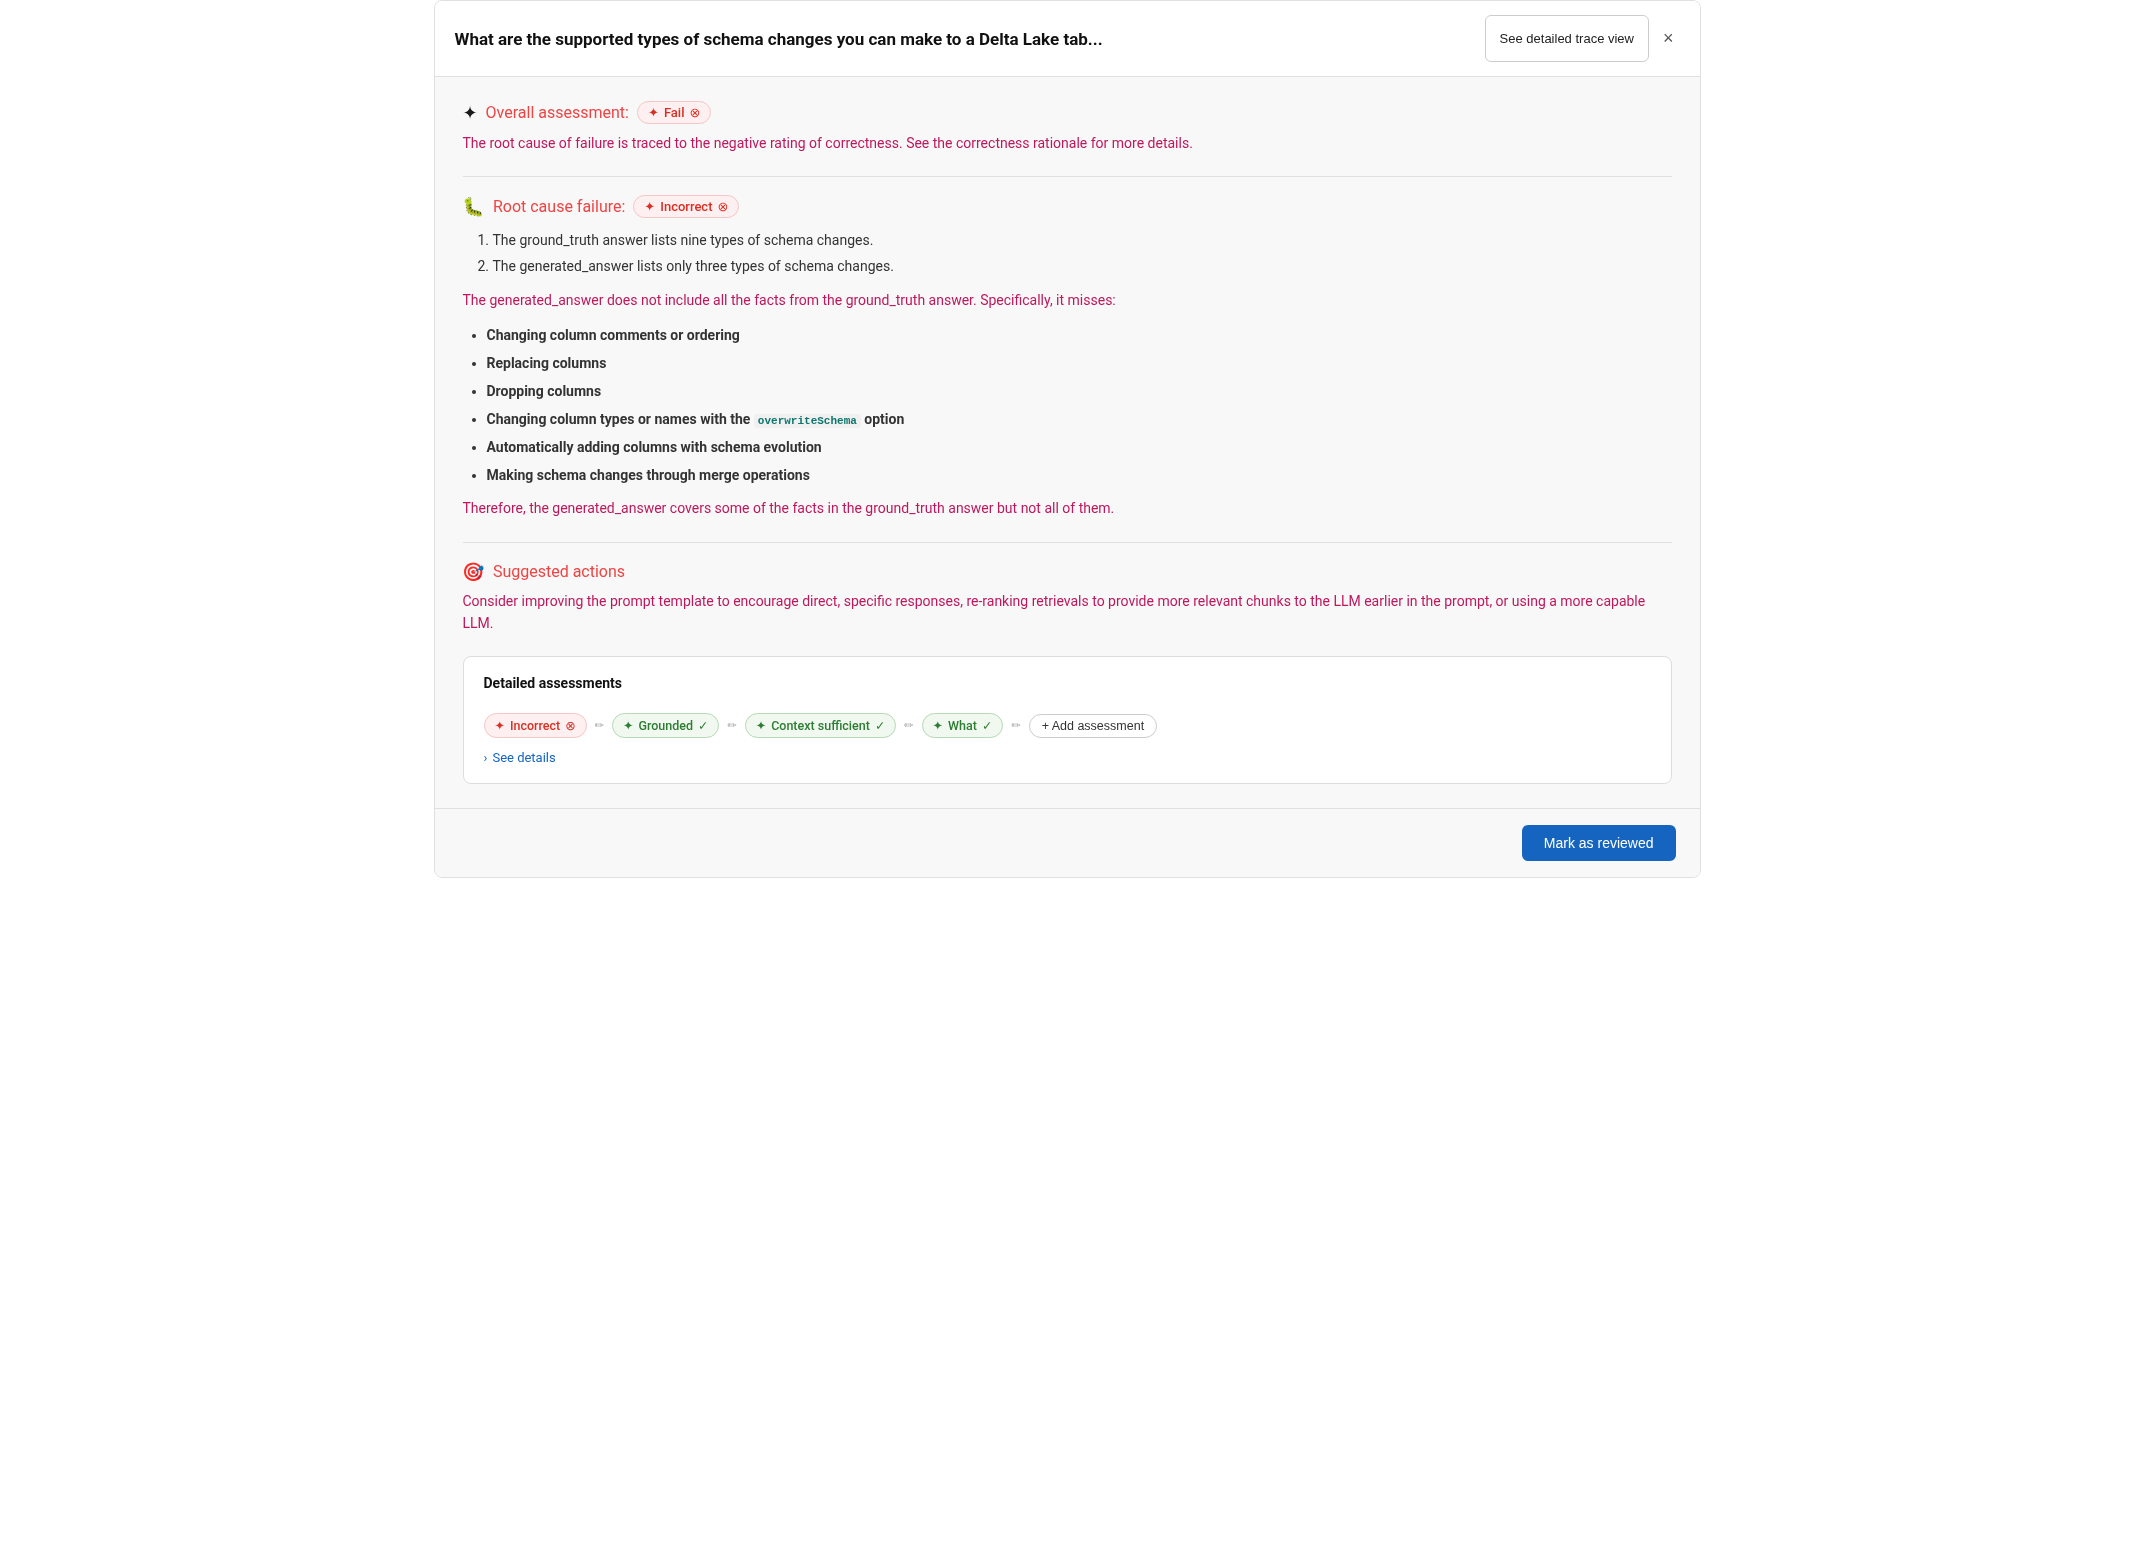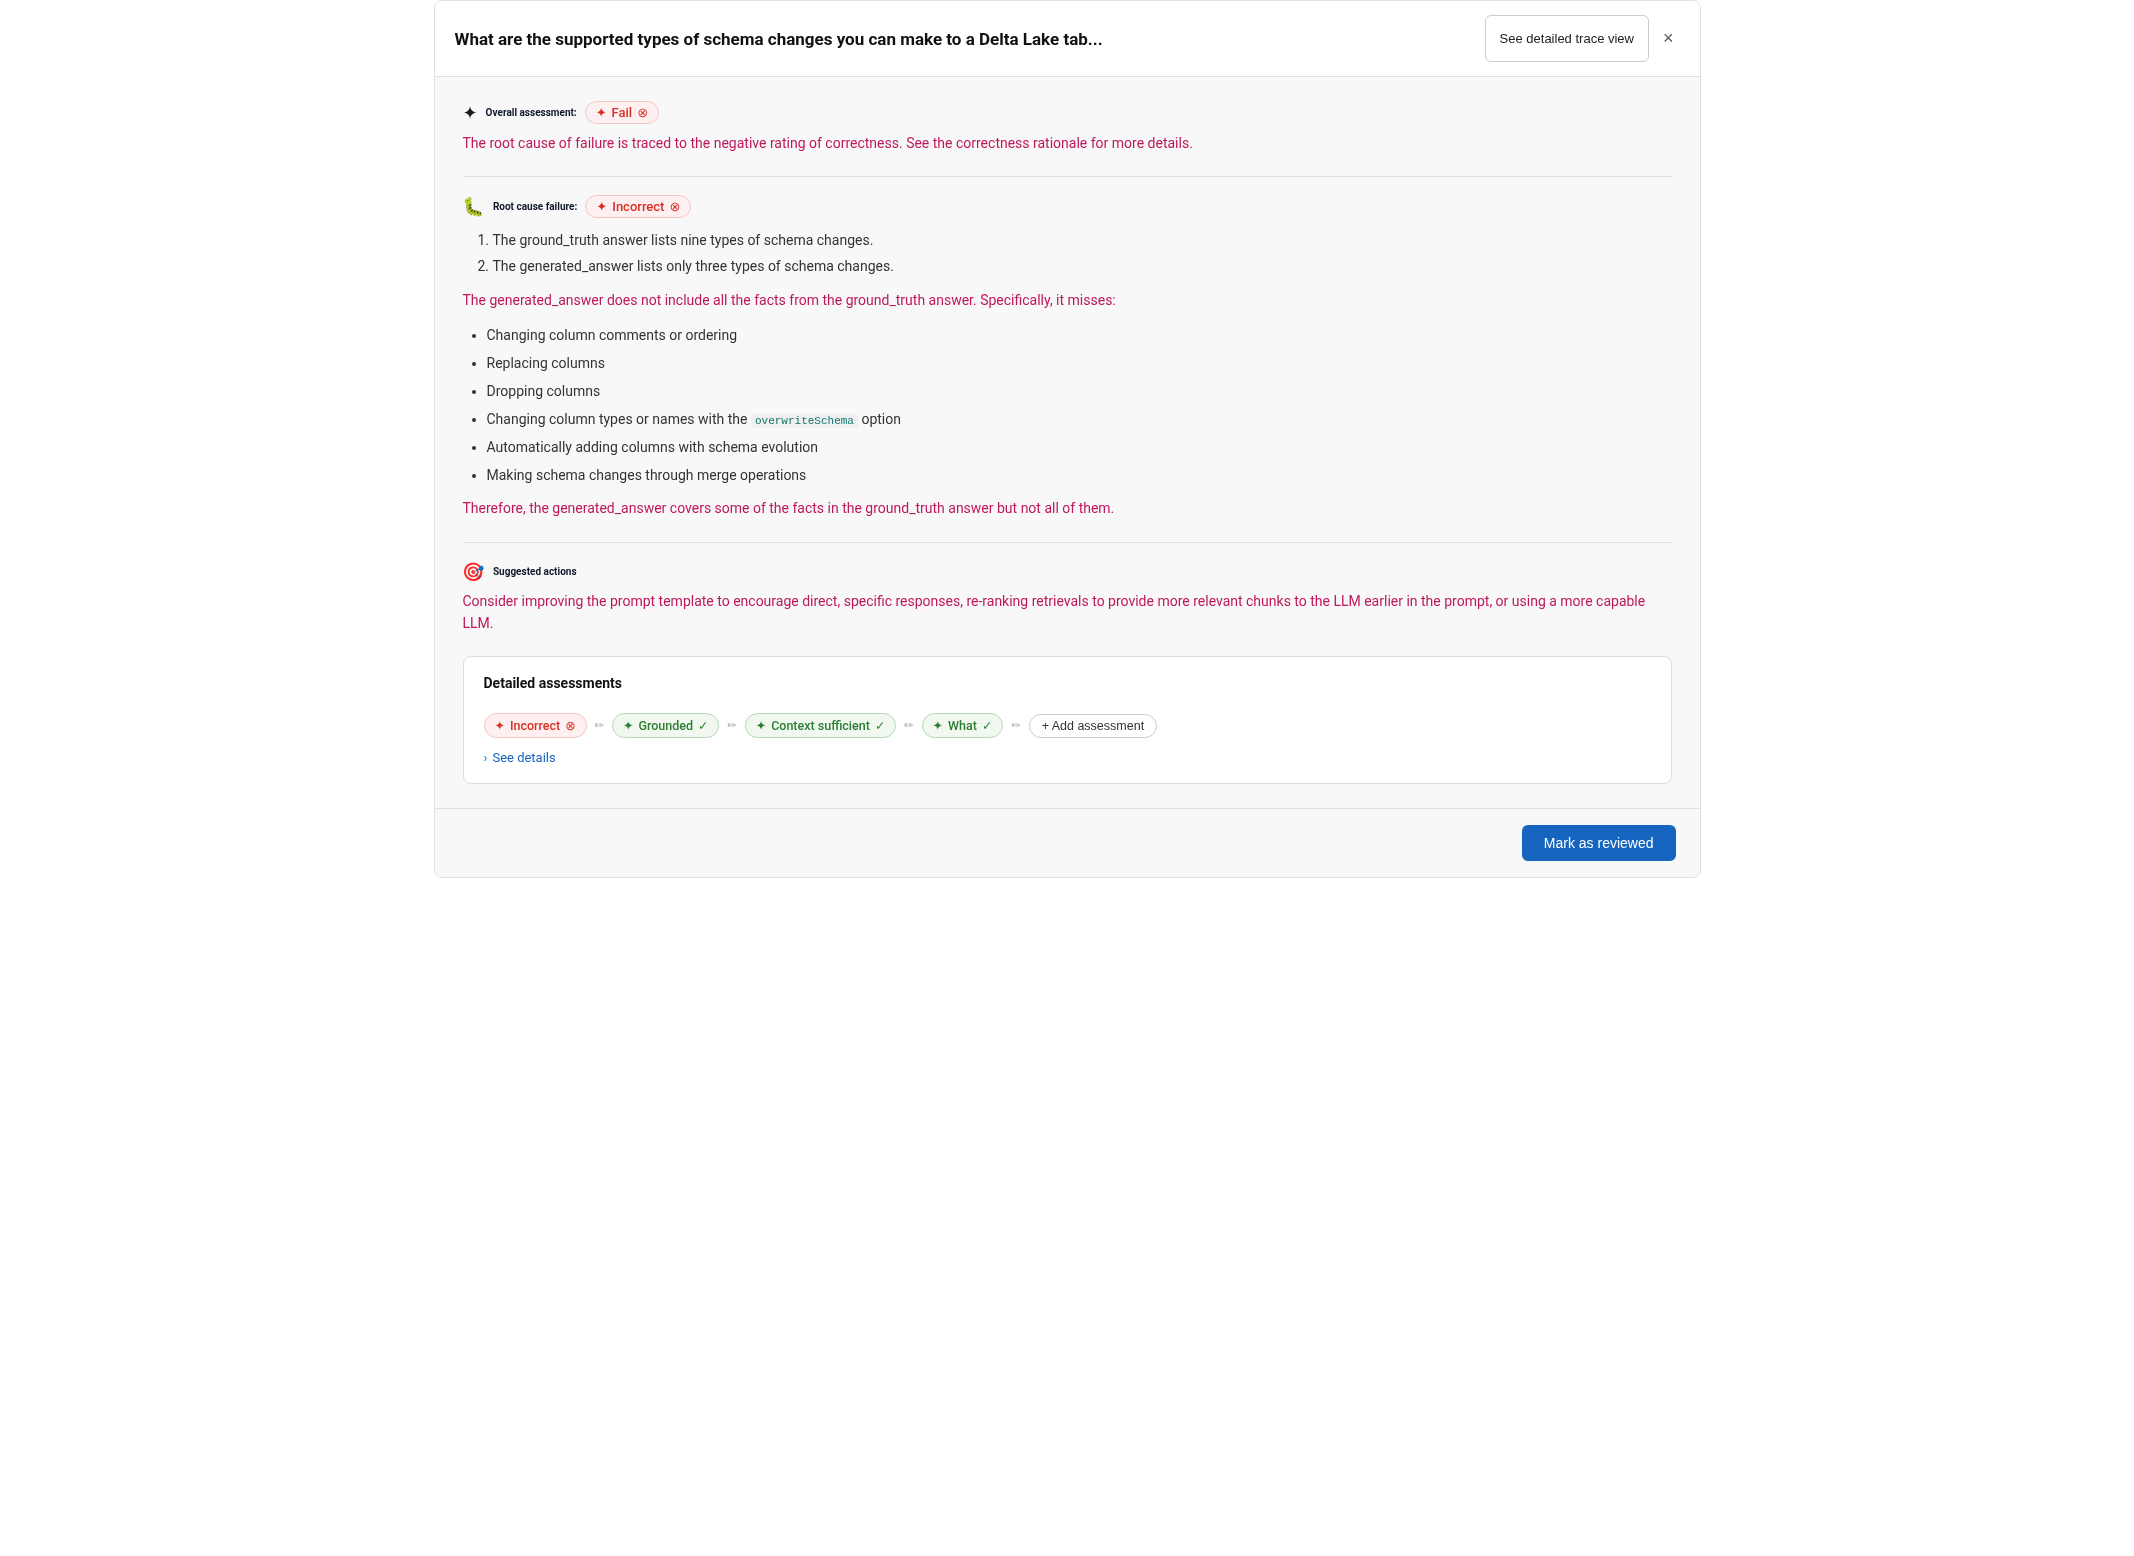--- a/index.html
+++ b/index.html
@@ -64,23 +64,23 @@
     .section-header {
       display: flex;
       align-items: center;
       gap: 8px;
       margin-bottom: 8px;
     }
     .section-icon {
       font-size: 18px;
     }
     .section-label {
-      font-size: 10px;
-      font-weight: 700;
-      color: #0f172a;
+      font-size: 16px;
+      font-weight: 400;
+      color: #ef4444;
     }
     .badge {
       display: inline-flex;
       align-items: center;
       gap: 5px;
       padding: 3px 10px;
       border-radius: 20px;
       font-size: 13px;
       font-weight: 500;
     }
@@ -104,20 +104,21 @@
       margin: 10px 0 10px 30px;
       font-size: 14px;
       color: #333;
       line-height: 1.8;
     }
     .bullet-list {
       margin: 0 0 8px 24px;
       font-size: 14px;
       color: #333;
       line-height: 2;
+      font-weight: bold;
     }
     .bullet-list li {
       list-style: disc;
     }
     code {
       font-family: 'Courier New', monospace;
       font-size: 11px;
       background: #f0f0f0;
       padding: 1px 4px;
       border-radius: 3px;

